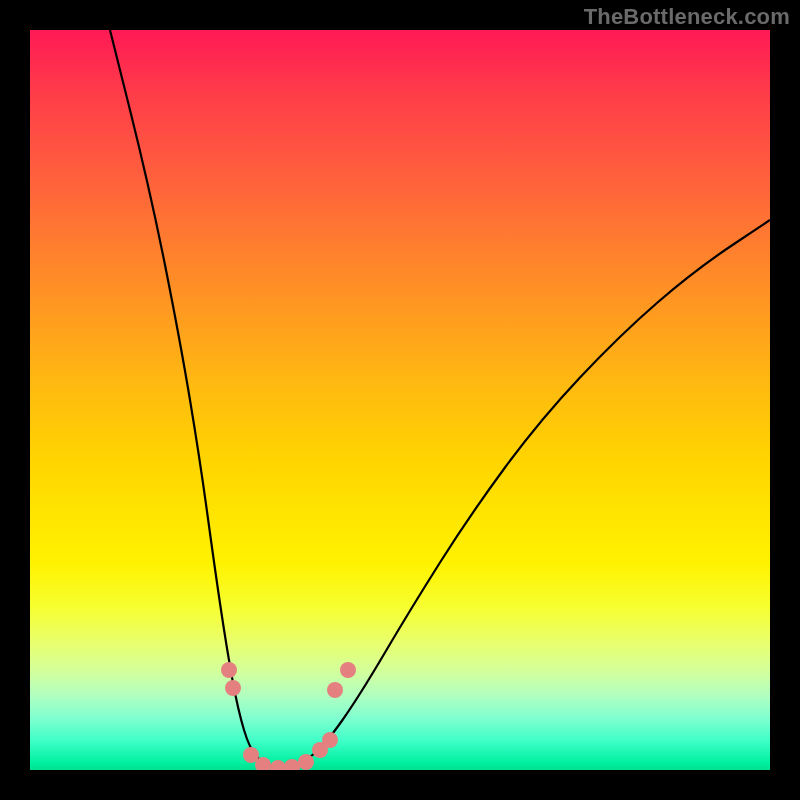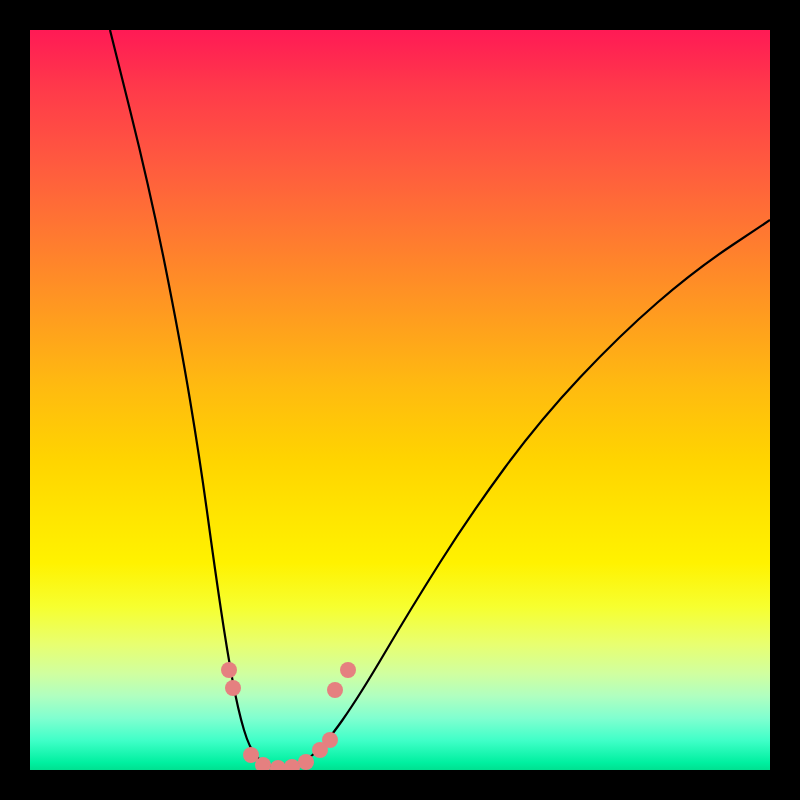--- a/index.html
+++ b/index.html
@@ -58,20 +58,21 @@
   svg.curves {
     position: absolute;
     top: 0;
     left: 0;
   }
 </style>
 </head>
 <body>
 
 <div class="frame">
+  <div class="watermark">TheBottleneck.com</div>
   <div class="plot-area">
     <svg class="curves" width="740" height="740" viewBox="0 0 740 740">
       <g>
         <path d="M 80 0 Q 80 0 100 80 Q 120 160 135 235 Q 150 310 160 370 Q 170 430 177.5 485 Q 185 540 191 580 Q 197 620 202.5 650 Q 208 680 214 700 Q 220 720 227.5 727.5 Q 235 735 242.5 736.5 L 250 738" fill="none" stroke="#000" stroke-width="2.2"></path>
         <path d="M 250 738 Q 250 738 260 736.5 Q 270 735 282.5 725 Q 295 715 312.5 690 Q 330 665 355 622.5 Q 380 580 410 532.5 Q 440 485 475 437.5 Q 510 390 550 347.5 Q 590 305 627.5 272.5 Q 665 240 702.5 215 L 740 190" fill="none" stroke="#000" stroke-width="2.2"></path>
       </g>
       <g>
           <circle cx="199" cy="640" r="8" fill="#e58080"></circle>
           <circle cx="203" cy="658" r="8" fill="#e58080"></circle>
           <circle cx="221" cy="725" r="8" fill="#e58080"></circle>

